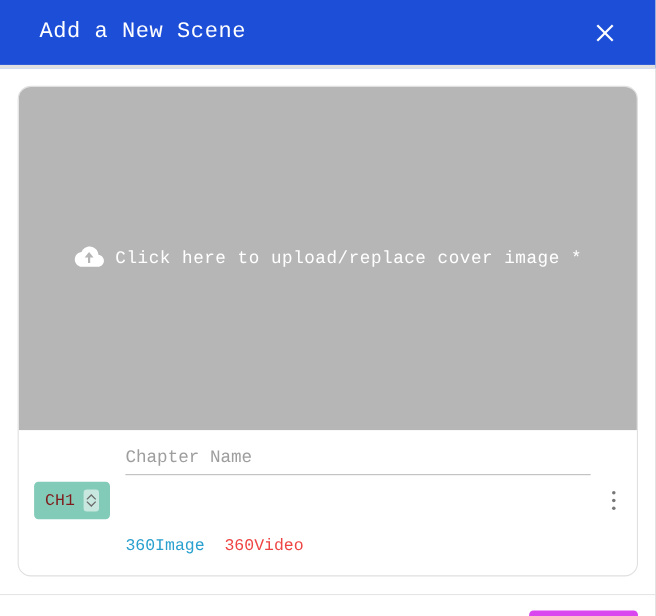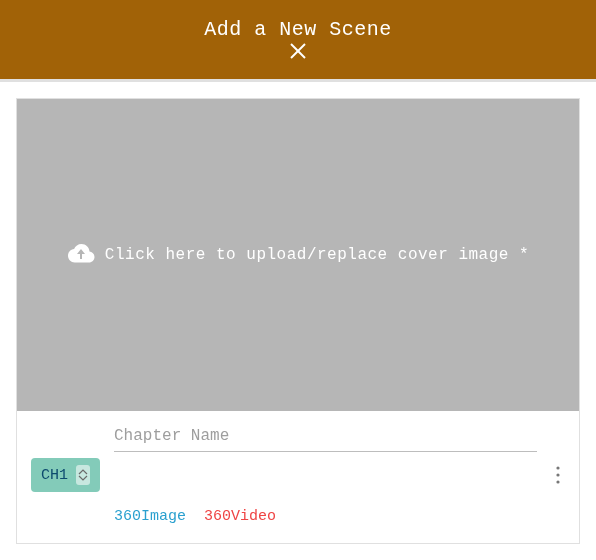--- a/index.html
+++ b/index.html
@@ -14,49 +14,48 @@
       height: 560px;
       overflow: hidden;
     }
     .dialog {
       width: 100%;
       height: 100%;
       display: flex;
       flex-direction: column;
     }
     .header {
-      background: #a16207;
+      background: #1d4ed8;
       color: #fff;
       padding: 18px 36px;
       display: flex;
       align-items: center;
       justify-content: space-between;
       border-bottom: 3px solid #e0e0e0;
-      flex-direction: column;
     }
     .header-title {
       font-size: 20px;
       font-weight: normal;
       letter-spacing: 0.5px;
     }
     .close-icon {
       cursor: pointer;
       display: flex;
       align-items: center;
       justify-content: center;
     }
     .content {
       padding: 16px;
       flex: 1;
       display: flex;
       flex-direction: column;
     }
     .card {
       border: 1px solid #e0e0e0;
-      border-radius: 0;
+      border-radius: 12px;
       overflow: hidden;
       background: #fff;
     }
     .upload-area {
       background: #b6b6b6;
       height: 312px;
       display: flex;
       align-items: center;
       justify-content: center;
       cursor: pointer;
@@ -69,21 +68,21 @@
       letter-spacing: 0.5px;
     }
     .card-body {
       padding: 14px 14px 18px 14px;
       display: flex;
       align-items: center;
       gap: 14px;
     }
     .chapter-select {
       background: #83cbb9;
-      color: #0c4a6e;
+      color: #7f1d1d;
       border: none;
       border-radius: 4px;
       padding: 8px 10px 8px 10px;
       font-family: inherit;
       font-size: 15px;
       display: flex;
       align-items: center;
       gap: 8px;
       cursor: pointer;
       height: 34px;

